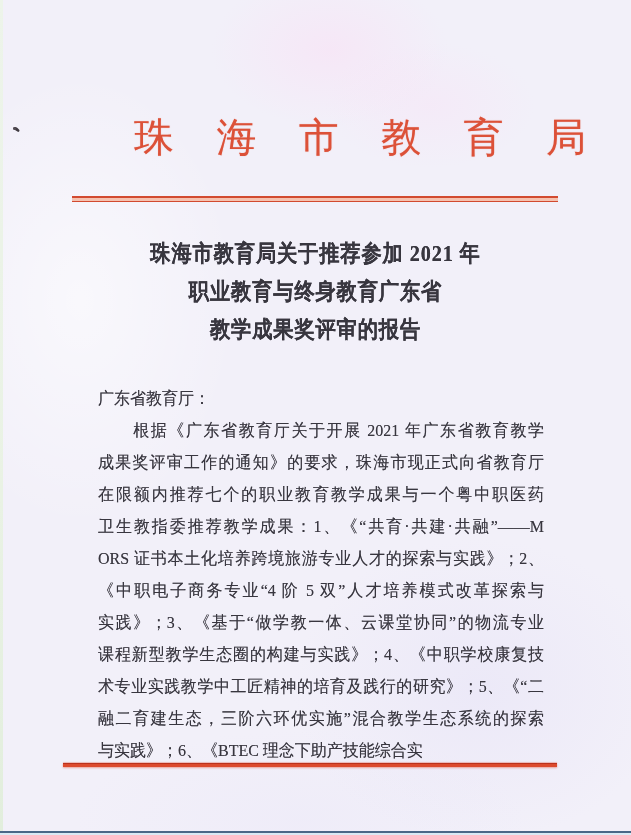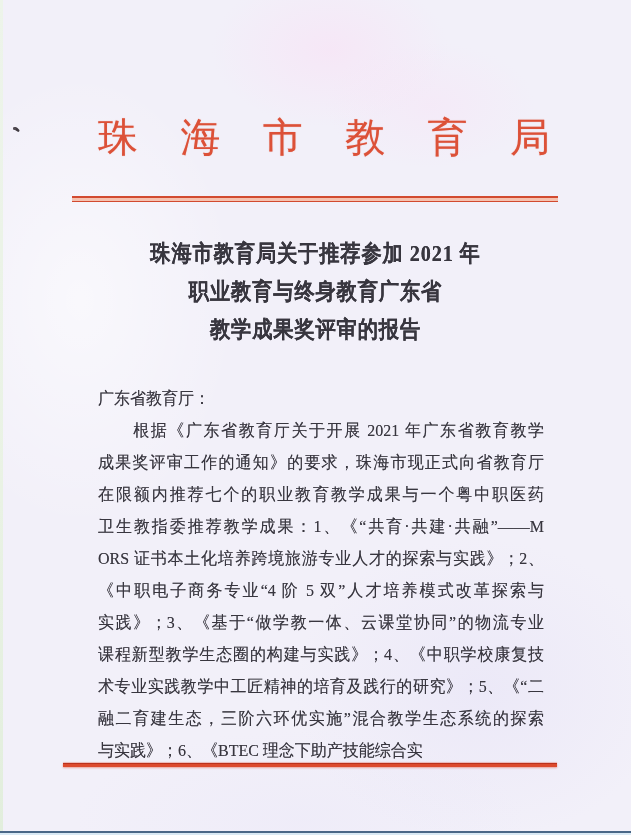--- a/index.html
+++ b/index.html
@@ -89,21 +89,21 @@
   }
 </style>
 </head>
 <body>
 
 <div class="page" style="background-color: rgb(242, 240, 249);">
 
   <div class="left-edge"></div>
   <div class="ink-speck"></div>
 
-  <div class="agency" style="color: rgb(220, 81, 56);">珠海市教育局</div>
+  <div class="agency" style="color: rgb(220, 81, 56); margin-left: 36px;">珠海市教育局</div>
 
   <div class="letterhead-rule" style="color: rgb(210, 74, 48);"></div>
 
   <div class="doc-title" style="color: rgb(56, 54, 63);">
     <div class="title-line">珠海市教育局关于推荐参加 2021 年</div>
     <div class="title-line">职业教育与终身教育广东省</div>
     <div class="title-line">教学成果奖评审的报告</div>
   </div>
 
   <div class="body-text" style="color: rgb(56, 54, 63);">

